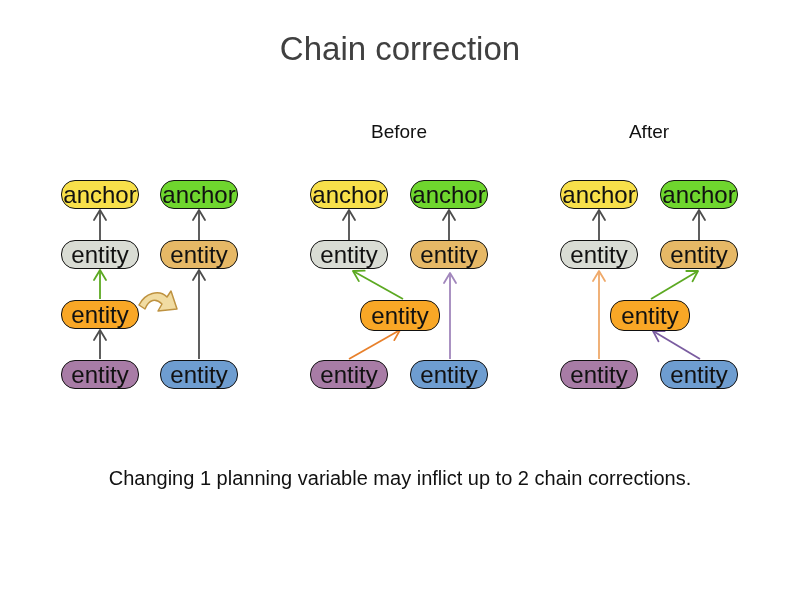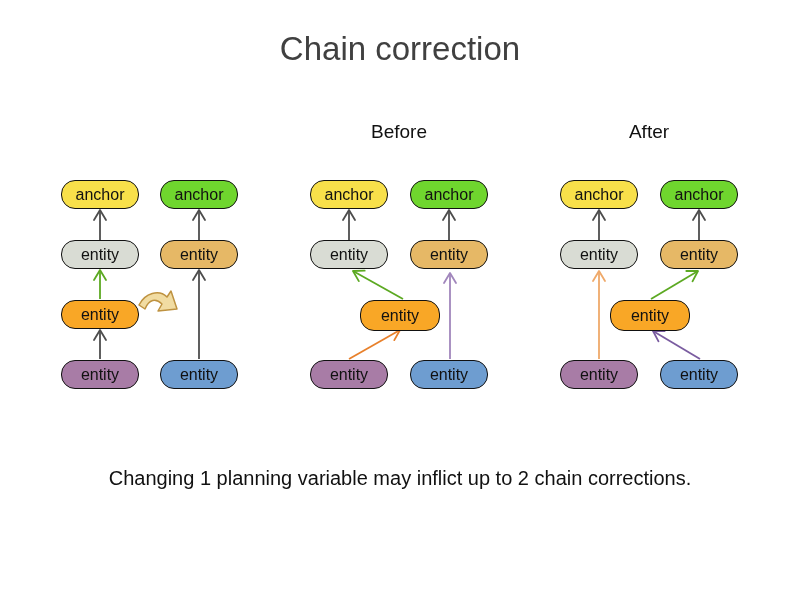--- a/index.html
+++ b/index.html
@@ -16,21 +16,21 @@
     font-size:19px;color:#111;
   }
   .caption{
     position:absolute;left:0;top:467px;width:800px;text-align:center;
     font-size:20px;color:#111;
   }
   .node{
     position:absolute;width:78px;height:29px;box-sizing:border-box;
     border:1.6px solid #111;border-radius:14px;
     display:flex;align-items:center;justify-content:center;
-    font-size:16px;color:#111;line-height:1;
+    font-size:24px;color:#111;line-height:1;
   }
   .node.wide{width:80px;height:31px;}
   svg.overlay{position:absolute;left:0;top:0;pointer-events:none;}
   svg .shaft{fill:none;stroke-width:1.8px;}
   svg .head{fill:none;stroke-width:1.8px;stroke-linecap:round;stroke-linejoin:round;}
 </style>
 </head>
 <body>
 
 <div id="stage">

